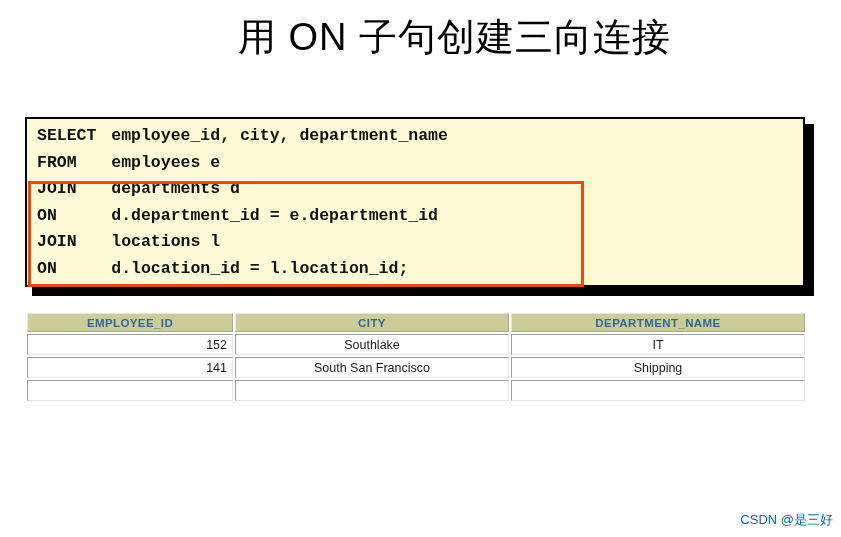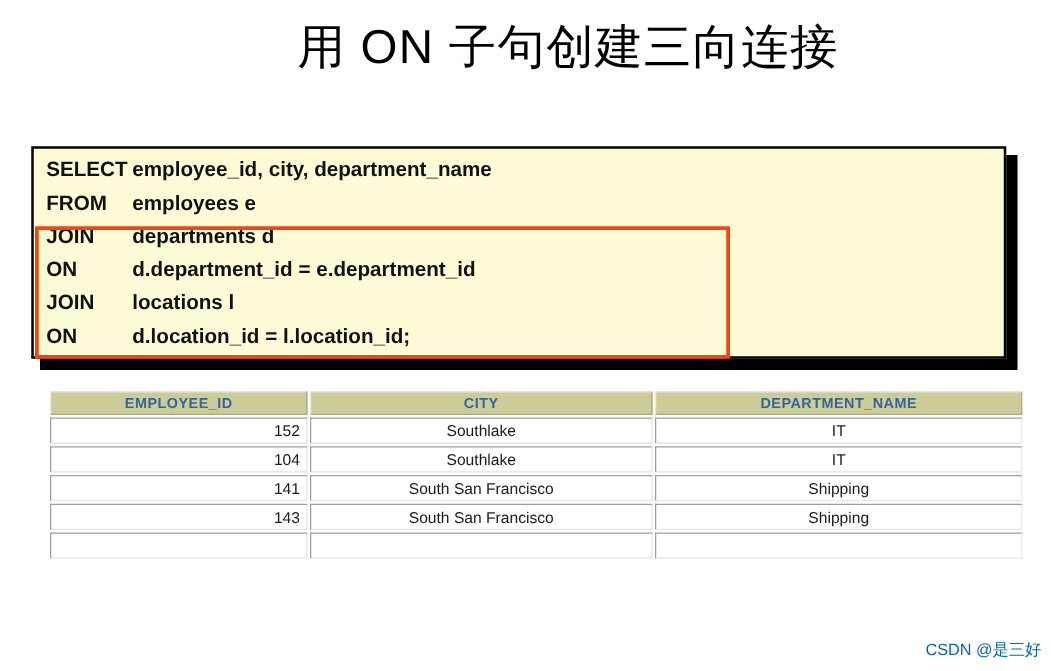--- a/index.html
+++ b/index.html
@@ -48,21 +48,21 @@
     height: 170px;
     background: #fdfbd6;
     border: 2px solid #000000;
     box-sizing: border-box;
     overflow: hidden;
   }
   .code-lines {
     position: absolute;
     left: 10px;
     top: 4px;
-    font-family: Liberation Sans, sans-serif;
+    font-family: Liberation Mono, monospace;
     font-size: 16.5px;
     font-weight: bold;
     line-height: 26.5px;
     color: #111111;
     white-space: pre;
   }
   .code-line {
     white-space: pre;
     height: 26.5px;
   }
@@ -79,21 +79,21 @@
     width: 556px;
     height: 106px;
     border: 3px solid #f4450f;
     box-sizing: border-box;
     pointer-events: none;
   }
 
   
   .result-grid {
     position: absolute;
-    left: 38px;
+    left: 25px;
     top: 311px;
     width: 780px;
     height: 226px;
     background: #ffffff;
     overflow: hidden;
   }
   .grid-table {
     border-collapse: separate;
     border-spacing: 2px 2px;
     width: 780px;
@@ -171,31 +171,21 @@
           <th>DEPARTMENT_NAME</th>
         </tr>
     </thead>
     <tbody id="grid-body">
         <tr>
           <td class="num">152</td>
           <td class="txt">Southlake</td>
           <td class="txt">IT</td>
         </tr>
         <tr>
-          <td class="num">104</td>
-          <td class="txt">Southlake</td>
-          <td class="txt">IT</td>
-        </tr>
-        <tr>
           <td class="num">141</td>
-          <td class="txt">South San Francisco</td>
-          <td class="txt">Shipping</td>
-        </tr>
-        <tr>
-          <td class="num">143</td>
           <td class="txt">South San Francisco</td>
           <td class="txt">Shipping</td>
         </tr>
         <tr>
           <td class="num"></td>
           <td class="txt"></td>
           <td class="txt"></td>
         </tr>
       </tbody>
   </table>

